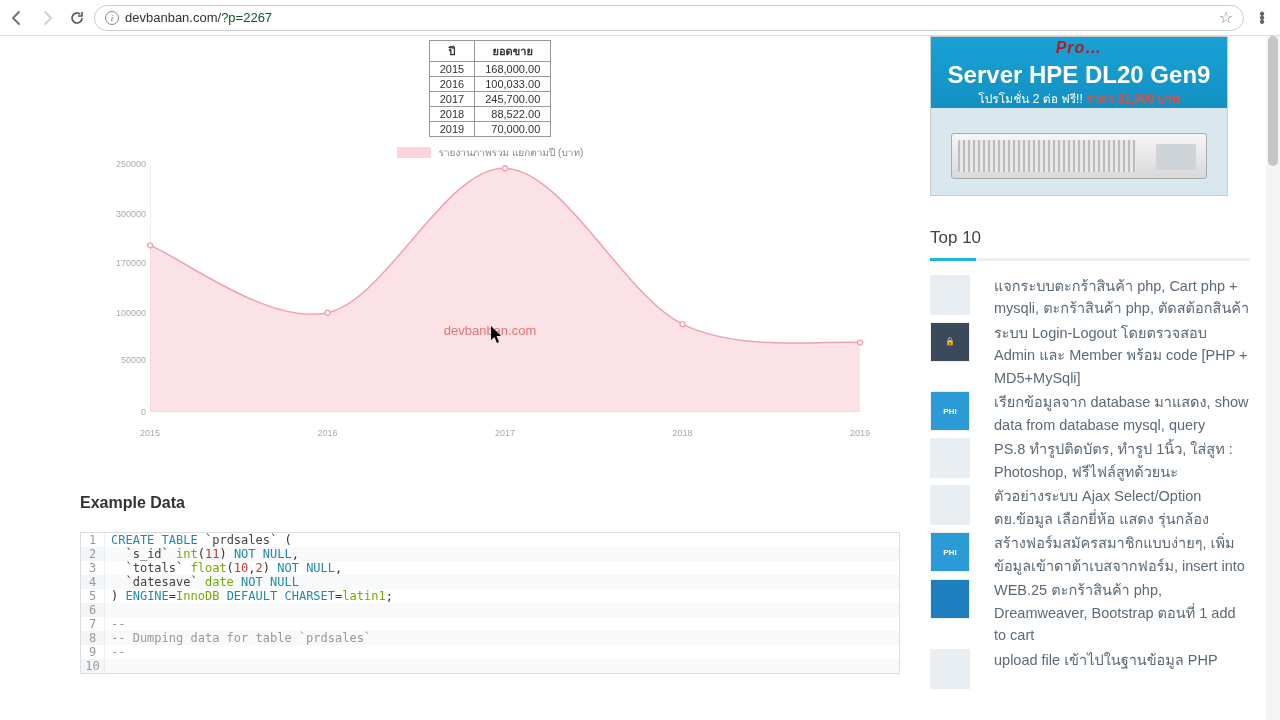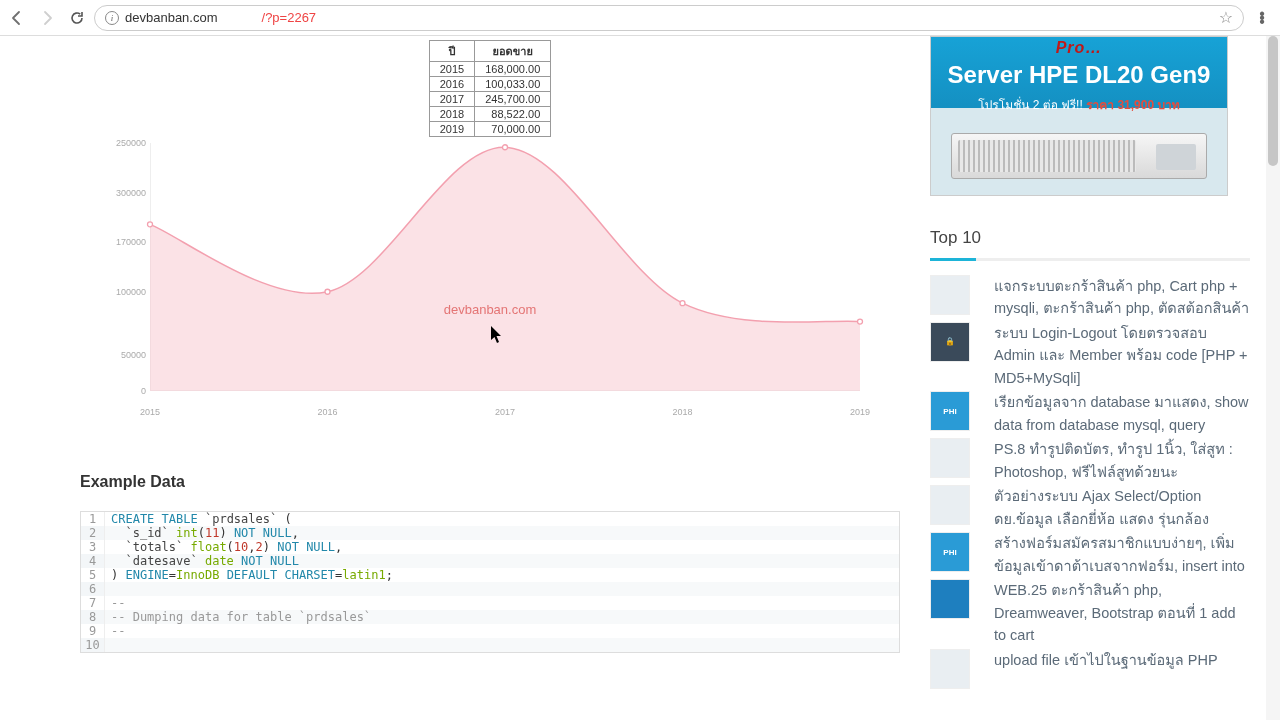--- a/index.html
+++ b/index.html
@@ -7,21 +7,21 @@
 
 
 .browser-bar { height: 36px; display: flex; align-items: center; padding: 0 8px; border-bottom: 1px solid #ddd; gap: 8px; }
 .nav-btns { display: flex; gap: 12px; color: #888; }
 .nav-btn { width: 18px; height: 18px; display: flex; align-items: center; justify-content: center; cursor: default; }
 .nav-btn.disabled { color: #ccc; }
 .reload-btn { color: #555; }
 .url-bar { flex: 1; display: flex; align-items: center; height: 26px; border: 1px solid #ccc; border-radius: 14px; padding: 0 10px; gap: 6px; color: #333; }
 .url-info { width: 14px; height: 14px; border: 1px solid #888; border-radius: 50%; display: flex; align-items: center; justify-content: center; font-size: 9px; font-family: serif; font-style: italic; color: #666; }
 .url-text { flex: 1; font-size: 13px; color: #333; }
-.url-faded { color: #ef4444; margin-left: 44px; }
+.url-faded { color: #14532d; }
 .star { color: #888; font-size: 16px; }
 .menu-dots { width: 20px; text-align: center; color: #666; font-size: 16px; line-height: 4px; }
 .menu-dots span { display: block; }
 
 
 .page { display: flex; padding: 0 30px 0 80px; gap: 30px; }
 .main { flex: 1; padding-top: 0; }
 .sidebar { width: 320px; }
 
 
@@ -51,21 +51,21 @@
 .cc { flex: 1; padding: 0 6px; white-space: pre; color: #333; }
 .kw { color: #28a; }
 .ty { color: #7a0; }
 .num { color: #c0392b; }
 .cmt { color: #999; }
 .bt { color: #444; }
 
 
 .promo { width: 298px; height: 160px; margin-bottom: 32px; background: linear-gradient(180deg,#17a2d6 0%,#1490c2 45%,#d8e8ee 45%,#d8e8ee 100%); border: 1px solid #ccc; position: relative; color: #fff; text-align: center; overflow: hidden; }
 .promo .t1 { font-size: 24px; font-weight: 600; margin-top: 24px; }
-.promo .t2 { font-size: 12px; margin-top: 6px; }
+.promo .t2 { font-size: 12px; margin-top: 0; }
 .promo .t2 .price { color: #e74c3c; font-weight: 700; }
 .promo .circuit { position: absolute; inset: 0; opacity: 0.18; background:
   radial-gradient(circle at 15% 80%,#fff 1px,transparent 2px),
   radial-gradient(circle at 85% 75%,#fff 1px,transparent 2px); }
 .promo-word { position: absolute; top: 2px; left: 50%; transform: translateX(-50%); font-size: 16px; font-weight: 800; color: #c01818; font-style: italic; letter-spacing: 1px; }
 .server-img { position: absolute; left: 20px; right: 20px; bottom: 16px; height: 46px; background: linear-gradient(#f6f6f6,#d9d9d9); border-radius: 3px; border: 1px solid #aaa; }
 .server-img::before { content: ""; position: absolute; left: 6px; top: 6px; right: 70px; bottom: 6px; background: repeating-linear-gradient(90deg,#bbb 0 2px,#e8e8e8 2px 5px); border-radius: 2px; }
 .server-img::after { content: ""; position: absolute; right: 10px; top: 10px; width: 40px; height: 26px; background: #cfd4d8; border-radius: 2px; }
 
 .widget-title { font-size: 17px; color: #444; margin-bottom: 10px; }
@@ -149,34 +149,38 @@
             <td>88,522.00</td>
           </tr>
           <tr>
             <td>2019</td>
             <td>70,000.00</td>
           </tr>
         </tbody>
     </table>
 
     <div class="chart-wrap">
+      <div class="legend">
+        <span class="legend-box"></span>
+        <span class="legend-txt">รายงานภาพรวม แยกตามปี (บาท)</span>
+      </div>
       <div class="plot" id="plot">
         <div class="axis-box"></div>
         <svg class="chart-svg" id="chart-svg" preserveAspectRatio="none" viewBox="0 0 710 248">
             <path d="M 0 81.344 C 29.583333333333332 92.58121066666666 118.33333333333334 161.613664 177.5 148.767264 C 236.66666666666666 135.92086400000002 295.8333333333333 2.3624480000000103 355 4.265600000000006 C 414.1666666666667 6.168752000000002 473.3333333333333 131.1371093333333 532.5 160.186176 C 591.6666666666666 189.23524266666666 680.4166666666666 175.497696 710 178.56 L 710 248 L 0 248 Z" fill="#f8cad2" fill-opacity="0.55"></path>
             <path d="M 0 81.344 C 29.583333333333332 92.58121066666666 118.33333333333334 161.613664 177.5 148.767264 C 236.66666666666666 135.92086400000002 295.8333333333333 2.3624480000000103 355 4.265600000000006 C 414.1666666666667 6.168752000000002 473.3333333333333 131.1371093333333 532.5 160.186176 C 591.6666666666666 189.23524266666666 680.4166666666666 175.497696 710 178.56" fill="none" stroke="#f3a0af" stroke-width="1.5"></path>
             <circle cx="0" cy="81.344" r="2.5" fill="#fff" stroke="#f3a0af" stroke-width="1.3"></circle>
             <circle cx="177.5" cy="148.767264" r="2.5" fill="#fff" stroke="#f3a0af" stroke-width="1.3"></circle>
             <circle cx="355" cy="4.265600000000006" r="2.5" fill="#fff" stroke="#f3a0af" stroke-width="1.3"></circle>
             <circle cx="532.5" cy="160.186176" r="2.5" fill="#fff" stroke="#f3a0af" stroke-width="1.3"></circle>
             <circle cx="710" cy="178.56" r="2.5" fill="#fff" stroke="#f3a0af" stroke-width="1.3"></circle>
           </svg>
         <div class="watermark">devbanban.com</div>
       <div class="ylab" style="left: 26px; top: 248px;">0</div>
-          <div class="ylab" style="left: 26px; top: 212px;">50000</div>
+          <div class="ylab" style="left: 26px; top: 196px;">50000</div>
           <div class="ylab" style="left: 26px; top: 148.8px;">100000</div>
           <div class="ylab" style="left: 26px; top: 99.2px;">170000</div>
           <div class="ylab" style="left: 26px; top: 49.6px;">300000</div>
           <div class="ylab" style="left: 26px; top: 0px;">250000</div>
           <div class="xlab" style="left: 30px;">2015</div>
           <div class="xlab" style="left: 207.5px;">2016</div>
           <div class="xlab" style="left: 385px;">2017</div>
           <div class="xlab" style="left: 562.5px;">2018</div>
           <div class="xlab" style="left: 740px;">2019</div>
         </div>

